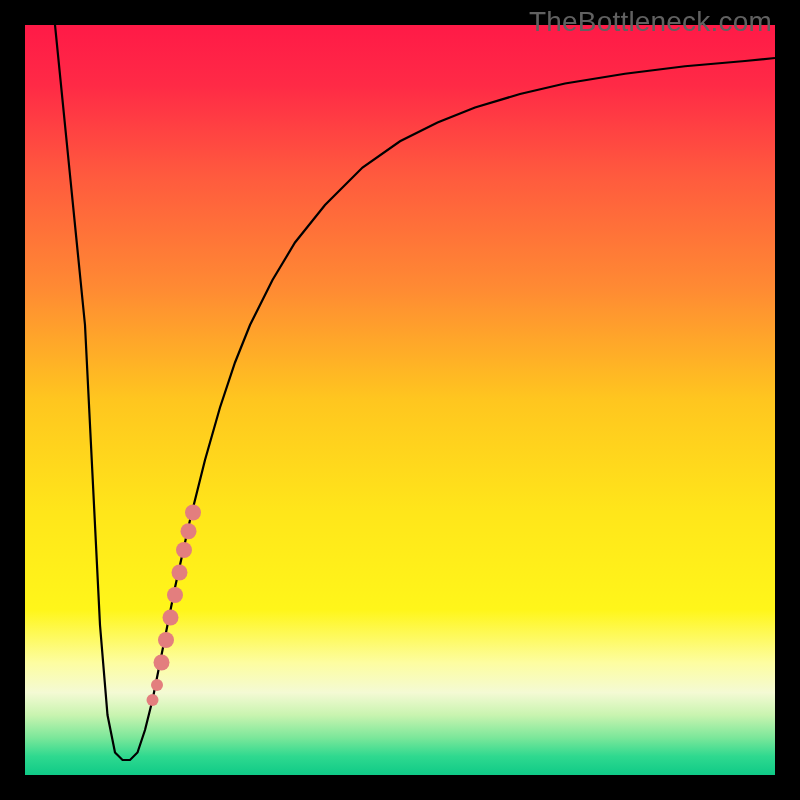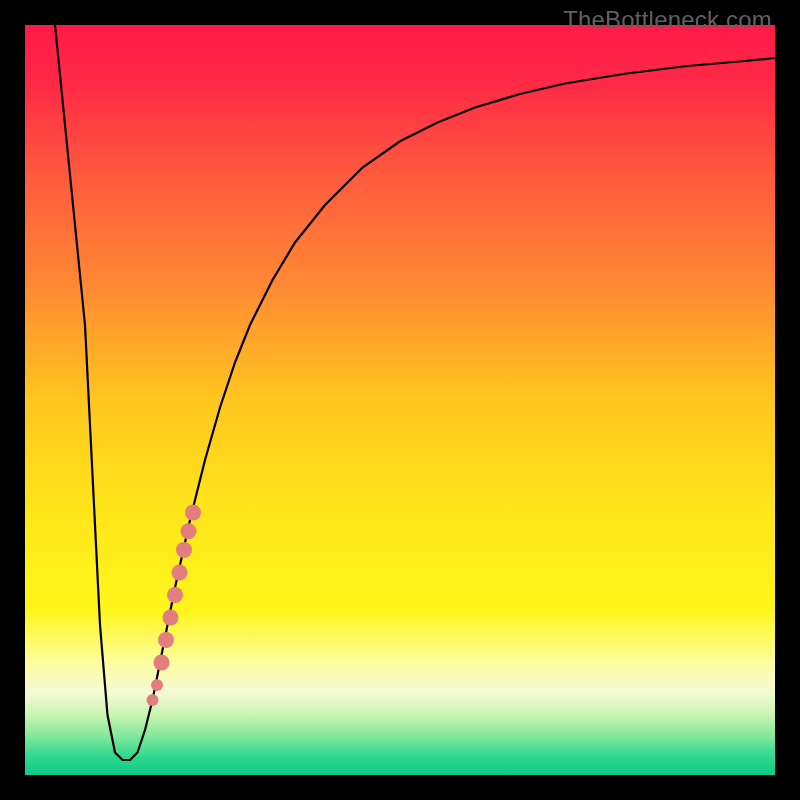--- a/index.html
+++ b/index.html
@@ -16,21 +16,21 @@
     top: 25px;
     width: 750px;
     height: 750px;
     background: #000;
   }
   .watermark {
     position: absolute;
     top: 6px;
     right: 28px;
     font-family: Arial, Helvetica, sans-serif;
-    font-size: 24px;
+    font-size: 28px;
     color: #616161;
     font-weight: 400;
     letter-spacing: 0.2px;
   }
   svg { display: block; }
 </style>
 </head>
 <body>
 
 <div class="frame">

